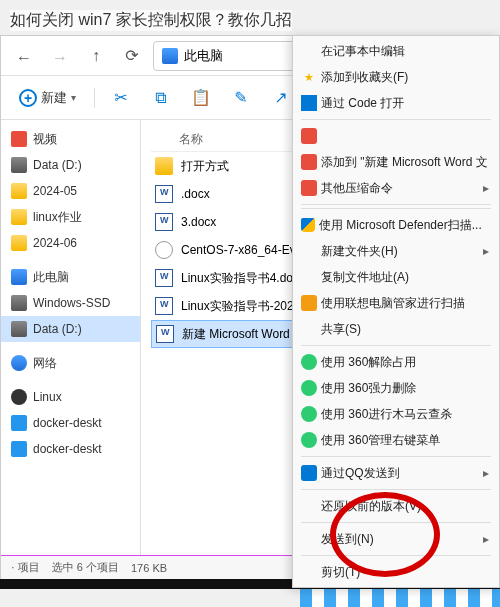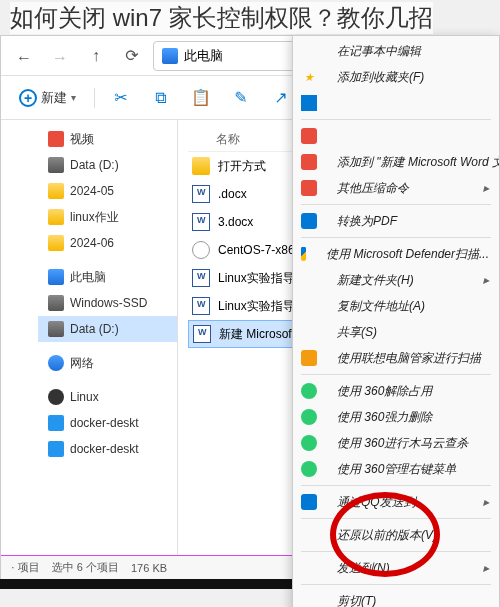--- a/index.html
+++ b/index.html
@@ -1,33 +1,33 @@
 <!DOCTYPE html>
 <html><head>
 <meta charset="utf-8">
 <style>
 * { margin: 0; padding: 0; box-sizing: border-box; font-family: "Microsoft YaHei", "Segoe UI", sans-serif; }
 body { width: 500px; height: 607px; overflow: hidden; background: #f0f0f0; position: relative; }
 
-.article-title { position: absolute; top: 2px; left: 10px; font-size: 24px; color: #333; z-index: 100; background: rgba(255,255,255,0.7); }
+.article-title { position: absolute; top: 10px; left: 10px; font-size: 16px; color: #333; z-index: 100; background: rgba(255,255,255,0.7); }
 
 .explorer { position: absolute; top: 35px; left: 0; width: 500px; height: 545px; background: #fff; border: 1px solid #ccc; }
 
 .addressbar { height: 40px; display: flex; align-items: center; padding: 4px 8px; border-bottom: 1px solid #e0e0e0; gap: 6px; }
 .nav-btn { width: 30px; height: 28px; display: flex; align-items: center; justify-content: center; border-radius: 4px; color: #555; font-size: 16px; }
 .addr-box { flex: 1; height: 30px; border: 1px solid #ccc; border-radius: 4px; display: flex; align-items: center; padding: 0 8px; gap: 6px; font-size: 13px; }
 .pc-icon { width: 16px; height: 16px; background: linear-gradient(#4a9eff, #1e6fd9); border-radius: 2px; }
 
 .toolbar { height: 44px; display: flex; align-items: center; padding: 0 8px; gap: 4px; border-bottom: 1px solid #e0e0e0; }
 .tb-btn { height: 30px; padding: 0 10px; display: flex; align-items: center; gap: 4px; border-radius: 4px; font-size: 13px; color: #333; }
 .tb-icon-btn { width: 36px; height: 30px; display: flex; align-items: center; justify-content: center; border-radius: 4px; color: #0078d4; }
 .sep { width: 1px; height: 20px; background: #ddd; margin: 0 4px; }
 .plus-icon { width: 18px; height: 18px; border-radius: 50%; border: 2px solid #0078d4; display: flex; align-items: center; justify-content: center; color: #0078d4; font-size: 14px; font-weight: bold; }
 
-.body-split { display: flex; height: calc(100% - 84px); padding-left: 37px; }
+.body-split { display: flex; height: calc(100% - 84px); }
 
 .sidebar { width: 140px; border-right: 1px solid #e0e0e0; padding: 6px 0; overflow: hidden; font-size: 12px; }
 .side-item { height: 26px; display: flex; align-items: center; padding: 0 10px; gap: 6px; color: #333; white-space: nowrap; }
 .side-item.selected { background: #cce4ff; }
 .side-ico { width: 16px; height: 16px; border-radius: 2px; flex-shrink: 0; }
 .ico-video { background: #e74c3c; position: relative; }
 .ico-drive { background: linear-gradient(#888,#555); }
 .ico-folder { background: linear-gradient(#ffd86b,#f5b800); }
 .ico-pc { background: linear-gradient(#4a9eff,#1e6fd9); }
 .ico-net { background: linear-gradient(#4a9eff,#1e6fd9); border-radius: 50%; }
@@ -40,21 +40,21 @@
 .file-row.selected { background: #cce4ff; border: 1px solid #7ab8ff; }
 .file-ico { width: 18px; height: 18px; flex-shrink: 0; }
 .ico-fold { background: linear-gradient(#ffd86b,#f5b800); border-radius: 2px; }
 .ico-docx { background: #fff; border: 1px solid #2b579a; position: relative; }
 .ico-docx::after { content: "W"; position: absolute; font-size: 9px; color: #2b579a; left: 4px; top: 1px; font-weight: bold; }
 .ico-iso { background: #fff; border: 1px solid #999; border-radius: 50%; }
 
 .statusbar { position: absolute; bottom: 0; left: 0; right: 0; height: 24px; background: #f7f7f7; border-top: 1px solid #d946ef; display: flex; align-items: center; padding: 0 10px; font-size: 11px; color: #555; gap: 12px; }
 
 .ctx-menu { position: absolute; top: 35px; right: 0; width: 208px; background: #f9f9f9; border: 1px solid #ccc; box-shadow: -2px 2px 10px rgba(0,0,0,0.2); z-index: 50; padding: 2px 0; font-size: 12px; }
-.ctx-item { height: 26px; display: flex; align-items: center; padding: 0 10px 0 8px; gap: 20px; color: #222; white-space: nowrap; overflow: hidden; font-style: italic; }
+.ctx-item { height: 26px; display: flex; align-items: center; padding: 0 10px 0 8px; gap: 4px; color: #222; white-space: nowrap; overflow: hidden; }
 .ctx-sep { height: 1px; background: #ddd; margin: 3px 8px; }
 .ctx-ico { width: 16px; height: 16px; flex-shrink: 0; display: flex; align-items: center; justify-content: center; font-size: 11px; }
 .ctx-arrow { margin-left: auto; color: #666; }
 .shield { width: 14px; height: 14px; background: linear-gradient(135deg,#0078d4 50%, #ffb900 50%); border-radius: 2px 2px 4px 4px; }
 .ico-blue { background: #0078d4; border-radius: 3px; }
 .ico-red { background: #e74c3c; border-radius: 3px; }
 .ico-green { background: #2ecc71; border-radius: 50%; }
 .ico-orange { background: #f39c12; border-radius: 3px; }
 .ico-vscode { background: #0078d4; }
 .ico-star { color: #f5b800; }
@@ -199,60 +199,57 @@
     <div class="ctx-item">
       <div class="ctx-ico "></div>
       <span>在记事本中编辑</span>
     </div>
     <div class="ctx-item">
       <div class="ctx-ico ico-star">★</div>
       <span>添加到收藏夹(F)</span>
     </div>
     <div class="ctx-item">
       <div class="ctx-ico ico-vscode"></div>
+      <span>通过 Code 打开</span>
     </div>
     <div class="ctx-sep"></div>
     <div class="ctx-item">
       <div class="ctx-ico ico-red"></div>
     </div>
     <div class="ctx-item">
       <div class="ctx-ico ico-red"></div>
       <span>添加到 "新建 Microsoft Word 文</span>
     </div>
     <div class="ctx-item">
       <div class="ctx-ico ico-red"></div>
       <span>其他压缩命令</span>
       <span class="ctx-arrow">▸</span>
     </div>
     <div class="ctx-sep"></div>
-    <div class="ctx-item">
-      <div class="ctx-ico ico-blue"></div>
-      <span>转换为PDF</span>
-    </div>
     <div class="ctx-sep"></div>
     <div class="ctx-item">
       <div class="shield"></div>
       <span>使用 Microsoft Defender扫描...</span>
     </div>
     <div class="ctx-item">
       <div class="ctx-ico "></div>
       <span>新建文件夹(H)</span>
       <span class="ctx-arrow">▸</span>
     </div>
     <div class="ctx-item">
       <div class="ctx-ico "></div>
       <span>复制文件地址(A)</span>
     </div>
     <div class="ctx-item">
-      <div class="ctx-ico "></div>
-      <span>共享(S)</span>
-    </div>
-    <div class="ctx-item">
       <div class="ctx-ico ico-orange"></div>
       <span>使用联想电脑管家进行扫描</span>
+    </div>
+    <div class="ctx-item">
+      <div class="ctx-ico "></div>
+      <span>共享(S)</span>
     </div>
     <div class="ctx-sep"></div>
     <div class="ctx-item">
       <div class="ctx-ico ico-green"></div>
       <span>使用 360解除占用</span>
     </div>
     <div class="ctx-item">
       <div class="ctx-ico ico-green"></div>
       <span>使用 360强力删除</span>
     </div>

